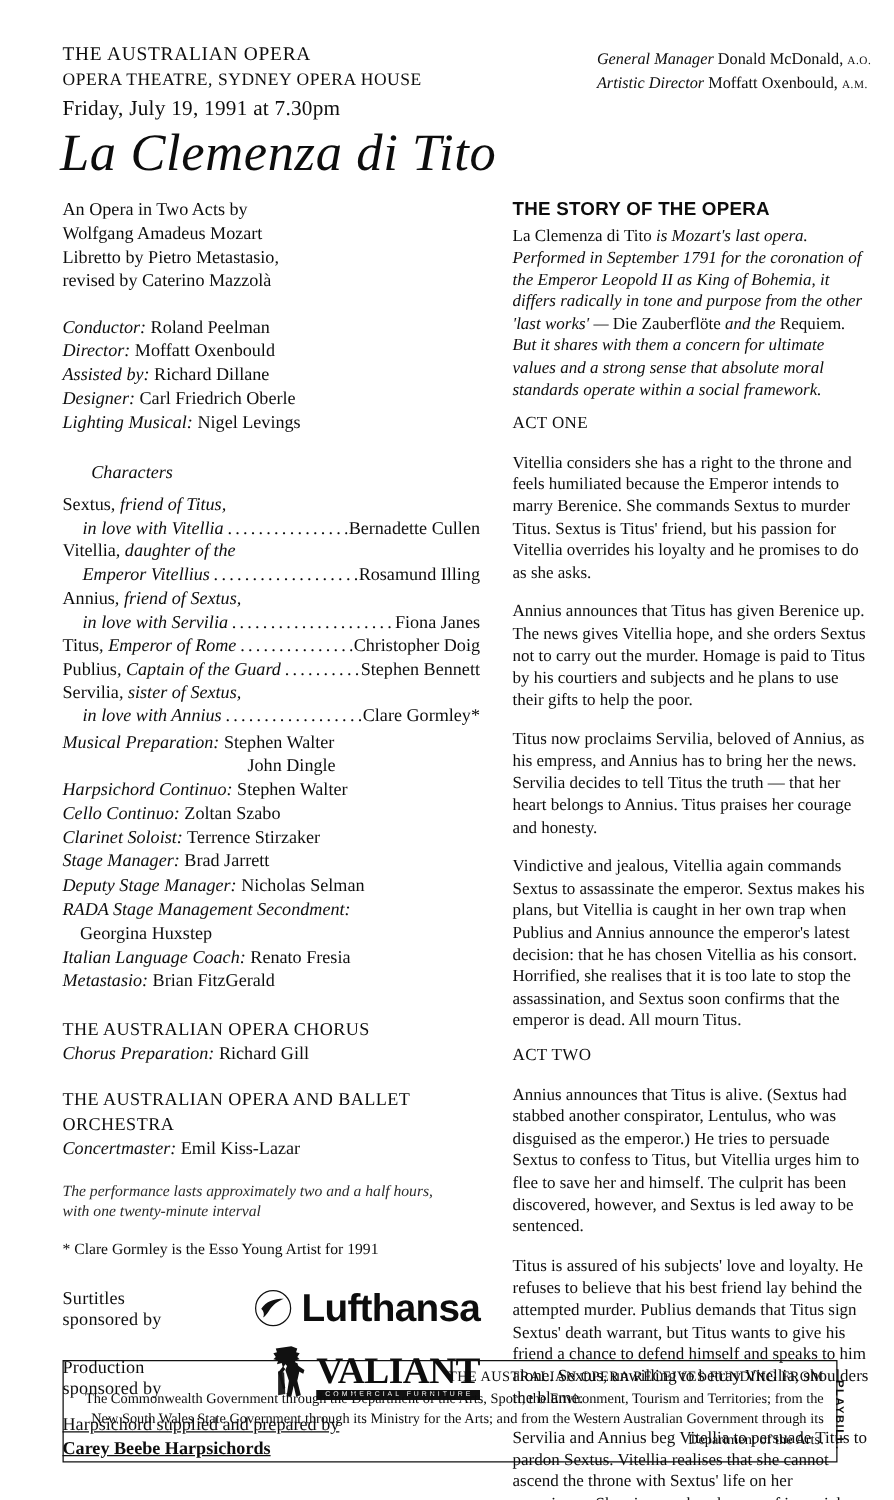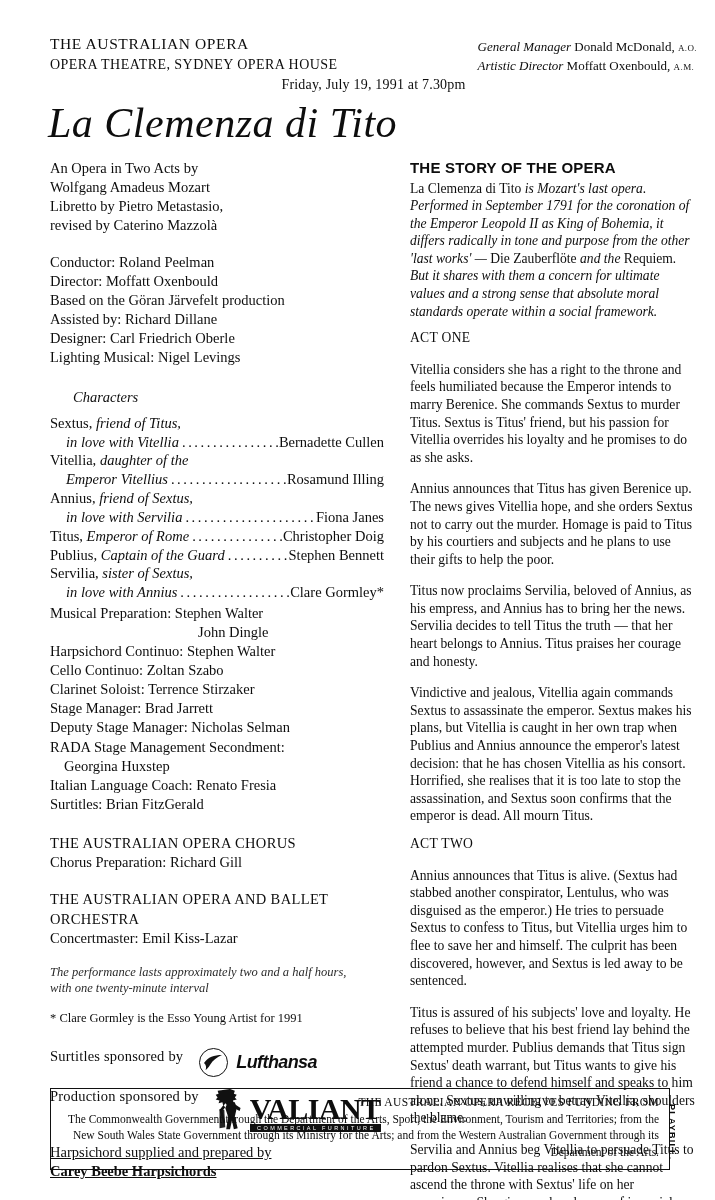--- a/index.html
+++ b/index.html
@@ -9,36 +9,36 @@
     font-family:"Liberation Serif","DejaVu Serif",serif;
     color:#0d0d0d;
     overflow:hidden;
   }
   .page{position:relative;width:715px;height:1200px;box-sizing:border-box;padding:34px 18px 0 50px;}
 
   
   .masthead{position:relative;height:62px;}
   .company{font-size:15.5px;letter-spacing:.6px;line-height:1.35;}
   .venue{font-size:14px;letter-spacing:.45px;line-height:1.4;}
-  .datetime{font-size:14px;line-height:1.4;letter-spacing:.2px;text-align:center;}
+  .datetime{font-size:17px;line-height:1.4;letter-spacing:.2px;}
   .credits{position:absolute;right:0;top:3px;text-align:left;font-size:13px;line-height:1.48;}
   .credits i{font-style:italic;}
   .smallcaps{font-size:9px;letter-spacing:.4px;}
 
   .title{font-style:italic;font-size:42px;line-height:1.02;margin:6px 0 14px -2px;letter-spacing:.5px;}
 
   
   .cols{display:flex;gap:26px;}
   .colL{width:334px;}
   .colR{width:295px;}
 
   .block{margin-bottom:11px;}
   .ln{font-size:14.5px;line-height:1.31;}
   .heading-caps{font-size:14.5px;letter-spacing:.35px;line-height:1.34;}
-  .lbl{}
+  .lbl{font-style:italic;}
 
   .sect-title{font-style:italic;font-size:14.5px;margin-bottom:8px;}
 
   
   .cast{}
   .cast-row{font-size:14.5px;line-height:1.3;}
   .cast-line2{display:flex;align-items:baseline;padding-left:16px;}
   .cast-line2 .role2{font-style:italic;white-space:nowrap;}
   .leader{flex:1 1 auto;overflow:hidden;white-space:nowrap;letter-spacing:2.6px;margin:0 1px 0 3px;font-size:14.5px;}
   .cast-actor{white-space:nowrap;}
@@ -48,26 +48,26 @@
   .staff .ln{line-height:1.315;}
   .indent{padding-left:14px;}
   .center-ind{padding-left:148px;}
 
   .group{margin-top:12px;}
   .note{font-style:italic;font-size:12.5px;line-height:1.3;margin-top:16px;color:#2a2a2a;}
   .footnote{font-size:12.5px;line-height:1.3;margin-top:13px;}
 
   
   .sponsors{margin-top:22px;}
-  .sp-row{display:flex;align-items:flex-start;margin-bottom:11px;}
+  .sp-row{display:flex;align-items:flex-end;margin-bottom:11px;gap:43px;}
   .sp-text{font-size:14.5px;letter-spacing:.2px;}
   .lh-logo{display:flex;align-items:center;margin-left:16px;}
   .crane{width:27px;height:27px;border:1.6px solid #111;border-radius:50%;position:relative;margin-right:8px;}
   .crane svg{position:absolute;left:3px;top:5px;}
-  .lh-name{font-family:"Liberation Sans","DejaVu Sans",sans-serif;font-weight:bold;font-size:18px;letter-spacing:-.6px;font-style:italic;}
+  .lh-name{font-family:"Liberation Sans","DejaVu Sans",sans-serif;font-weight:bold;font-size:31px;letter-spacing:-.6px;}
   .valiant{display:flex;align-items:flex-end;margin-left:14px;}
   .knight{width:36px;height:44px;margin-right:1px;}
   .val-block{display:flex;flex-direction:column;}
   .val-name{font-family:"Liberation Serif",serif;font-weight:bold;font-size:30px;line-height:.92;letter-spacing:-.5px;}
   .val-sub{background:#111;color:#fff;font-family:"Liberation Sans",sans-serif;font-size:5.5px;letter-spacing:2.4px;text-align:center;padding:1px 0 1px 2px;margin-top:1px;}
   .harp1{font-size:14.5px;line-height:1.34;}
   .harp2{font-size:14.5px;font-weight:bold;line-height:1.34;}
 
   
   .story-h{font-family:"Liberation Sans","DejaVu Sans",sans-serif;font-weight:bold;font-size:15px;letter-spacing:.2px;margin-bottom:4px;}
@@ -117,21 +117,20 @@
       <div class="block">
         <div class="ln">An Opera in Two Acts by</div>
         <div class="ln">Wolfgang Amadeus Mozart</div>
         <div class="ln">Libretto by Pietro Metastasio,</div>
         <div class="ln">revised by Caterino Mazzolà</div>
       </div>
 
       <div class="block" style="margin-top:18px;">
         <div class="ln"><span class="lbl">Conductor:</span> <span>Roland Peelman</span></div>
         <div class="ln"><span class="lbl">Director:</span> <span>Moffatt Oxenbould</span></div>
-        <div class="ln"><span class="lbl">Based on the Göran Järvefelt production</span></div>
         <div class="ln"><span class="lbl">Assisted by:</span> <span>Richard Dillane</span></div>
         <div class="ln"><span class="lbl">Designer:</span> <span>Carl Friedrich Oberle</span></div>
         <div class="ln"><span class="lbl">Lighting Musical:</span> <span>Nigel Levings</span></div>
       </div>
 
       <div class="sect-title" style="margin-top:22px;margin-left:23px;">Characters</div>
 
       <div class="cast">
 
         <div class="cast-row">
@@ -187,21 +186,21 @@
         <div class="ln"><span class="lbl">Musical Preparation:</span> <span>Stephen Walter</span></div>
         <div class="ln center-ind"><span>John Dingle</span></div>
         <div class="ln"><span class="lbl">Harpsichord Continuo:</span> <span>Stephen Walter</span></div>
         <div class="ln"><span class="lbl">Cello Continuo:</span> <span>Zoltan Szabo</span></div>
         <div class="ln"><span class="lbl">Clarinet Soloist:</span> <span>Terrence Stirzaker</span></div>
         <div class="ln"><span class="lbl">Stage Manager:</span> <span>Brad Jarrett</span></div>
         <div class="ln"><span class="lbl">Deputy Stage Manager:</span> <span>Nicholas Selman</span></div>
         <div class="ln"><span class="lbl">RADA Stage Management Secondment:</span></div>
         <div class="ln indent"><span>Georgina Huxstep</span></div>
         <div class="ln"><span class="lbl">Italian Language Coach:</span> <span>Renato Fresia</span></div>
-        <div class="ln"><span class="lbl">Surtitles:</span> <span>Brian FitzGerald</span></div>
+        <div class="ln"><span class="lbl">Metastasio:</span> <span>Brian FitzGerald</span></div>
       </div>
 
       <div class="group" style="margin-top:20px;">
         <div class="heading-caps">THE AUSTRALIAN OPERA CHORUS</div>
         <div class="ln"><span class="lbl">Chorus Preparation:</span> <span>Richard Gill</span></div>
       </div>
 
       <div class="group" style="margin-top:18px;">
         <div class="heading-caps">THE AUSTRALIAN OPERA AND BALLET</div>
         <div class="heading-caps">ORCHESTRA</div>

